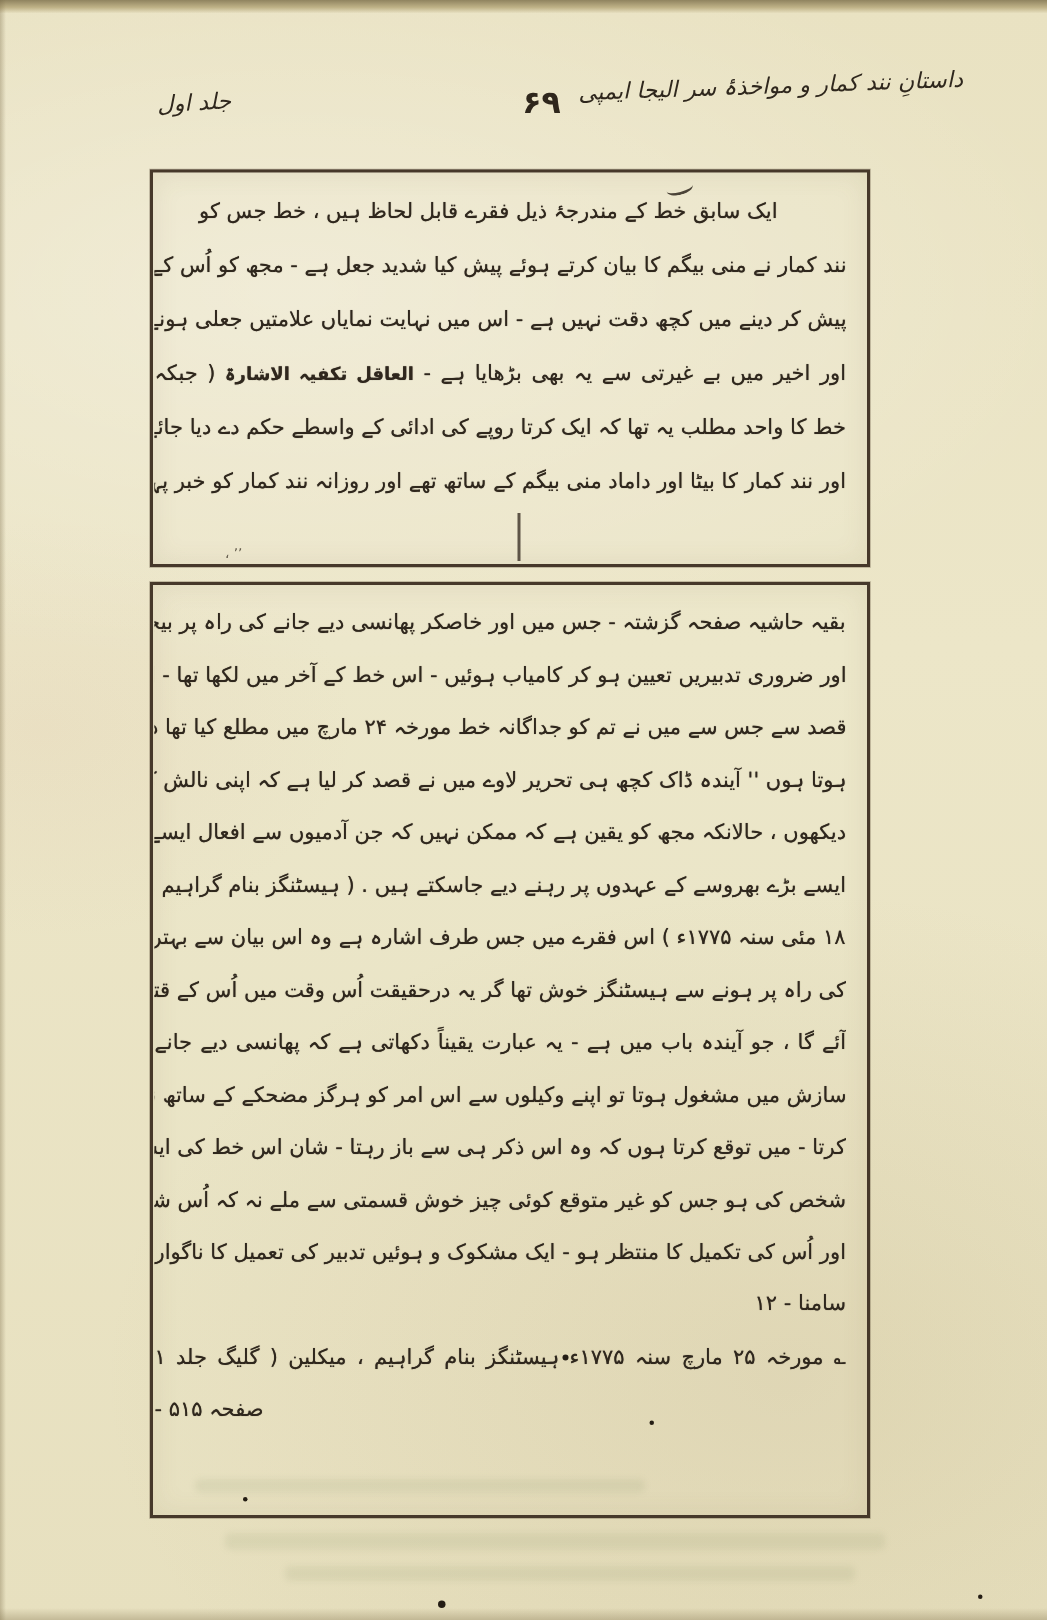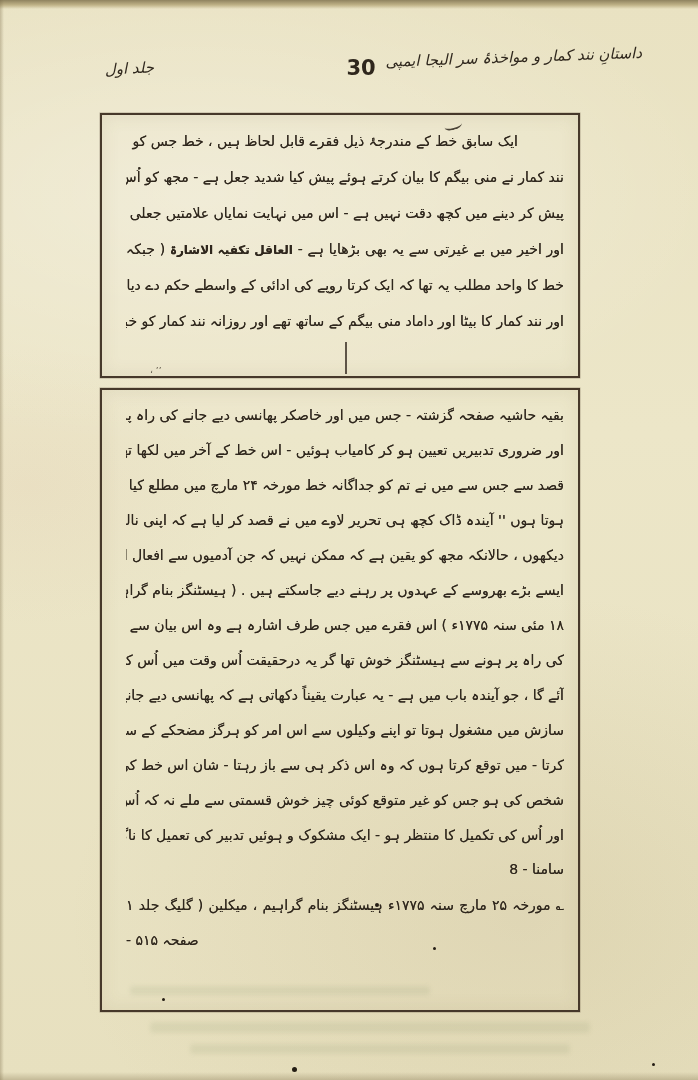--- a/index.html
+++ b/index.html
@@ -30,21 +30,21 @@
     font-style:italic;letter-spacing:-0.3px;white-space:nowrap;}
   .page-number{position:absolute;top:56px;left:338px;width:46px;
     font-size:21px;font-weight:bold;text-align:center;}
   .volume-label{position:absolute;top:60px;left:84px;width:70px;
     font-size:15px;font-style:italic;transform:rotate(-3deg);white-space:nowrap;}
 
   
   .box{position:absolute;left:100px;width:480px;
     border:2.5px solid #46382a;background:rgba(255,255,255,0.04);
     box-shadow:0 0 0 0.5px rgba(70,55,35,0.35), inset 0 0 18px rgba(120,100,60,0.10);
-    padding:8px 14px 0 24px;box-sizing:border-box;overflow:hidden;}
+    padding:8px 14px 0 1px;box-sizing:border-box;overflow:hidden;}
   .box1{top:113px;height:265px;}
   .box2{top:388px;height:624px;}
 
   .tline{
     direction:rtl;height:36px;line-height:36px;font-size:14px;
     text-align:justify;text-align-last:justify;overflow:hidden;
     white-space:nowrap;letter-spacing:-0.2px;
     text-shadow:0 0 0.5px rgba(47,39,29,0.8);
   }
   .box2 .tline{height:35px;line-height:35px;}
@@ -64,21 +64,21 @@
 </style>
 </head>
 <body>
 
 <div class="page">
   <div class="top-band"></div>
   <div class="left-edge"></div>
   <div class="bottom-edge"></div>
 
   <div class="running-title">داستانِ نند کمار و مواخذۂ سر الیجا ایمپی</div>
-  <div class="page-number">30</div>
+  <div class="page-number">۶۹</div>
   <div class="volume-label">جلد اول</div>
 
   <div class="box box1">
     <div class="supra-mark"></div>
     <div class="tline first">ایک سابق خط کے مندرجۂ ذیل فقرے قابل لحاظ ہیں ، خط جس کو</div>
     <div class="tline">نند کمار نے منی بیگم کا بیان کرتے ہوئے پیش کیا شدید جعل ہے - مجھ کو اُس کے جعل کیے</div>
     <div class="tline">پیش کر دینے میں کچھ دقت نہیں ہے - اس میں نہایت نمایاں علامتیں جعلی ہونے کی</div>
     <div class="tline">
       <span>اور اخیر میں بے غیرتی سے یہ بھی بڑھایا ہے -</span>
       <span class="emph">العاقل تکفیہ الاشارۃ</span>
@@ -97,21 +97,21 @@
     <div class="tline">ہوتا ہوں '' آیندہ ڈاک کچھ ہی تحریر لاوے میں نے قصد کر لیا ہے کہ اپنی نالش کے نتیجے کو</div>
     <div class="tline">دیکھوں ، حالانکہ مجھ کو یقین ہے کہ ممکن نہیں کہ جن آدمیوں سے افعال ایسے دیوانہ وار ہوں</div>
     <div class="tline">ایسے بڑے بھروسے کے عہدوں پر رہنے دیے جاسکتے ہیں . ( ہیسٹنگز بنام گراہیم و میکلین</div>
     <div class="tline">۱۸ مئی سنہ ۱۷۷۵ء ) اس فقرے میں جس طرف اشارہ ہے وہ اس بیان سے بہتر طور پر سمجھ میں</div>
     <div class="tline">کی راہ پر ہونے سے ہیسٹنگز خوش تھا گر یہ درحقیقت اُس وقت میں اُس کے قتل کی</div>
     <div class="tline">آئے گا ، جو آیندہ باب میں ہے - یہ عبارت یقیناً دکھاتی ہے کہ پھانسی دیے جانے</div>
     <div class="tline">سازش میں مشغول ہوتا تو اپنے وکیلوں سے اس امر کو ہرگز مضحکے کے ساتھ نہ بیان</div>
     <div class="tline">کرتا - میں توقع کرتا ہوں کہ وہ اس ذکر ہی سے باز رہتا - شان اس خط کی ایسی ہے جیسے اُس</div>
     <div class="tline">شخص کی ہو جس کو غیر متوقع کوئی چیز خوش قسمتی سے ملے نہ کہ اُس شخص کی جو قتل کرنے پر</div>
     <div class="tline">اور اُس کی تکمیل کا منتظر ہو - ایک مشکوک و ہوئیں تدبیر کی تعمیل کا ناگوار</div>
-    <div class="tline closing" dir="rtl">سامنا - 8</div>
+    <div class="tline closing" dir="rtl">سامنا - ۱۲</div>
     <div class="tline fnote1">؎ مورخہ ۲۵ مارچ سنہ ۱۷۷۵ء ہیسٹنگز بنام گراہیم ، میکلین ( گلیگ جلد ۱</div>
     <div class="tline fnote2">صفحہ ۵۱۵ -</div>
   </div>
 
   <div class="speck" style="left:375px;top:903px;width:4px;height:4px;"></div>
   <div class="speck" style="left:433px;top:947px;width:3px;height:3px;"></div>
   <div class="speck" style="left:162px;top:998px;width:3px;height:3px;"></div>
   <div class="speck" style="left:292px;top:1067px;width:5px;height:5px;"></div>
   <div class="speck" style="left:652px;top:1063px;width:3px;height:3px;"></div>
 

